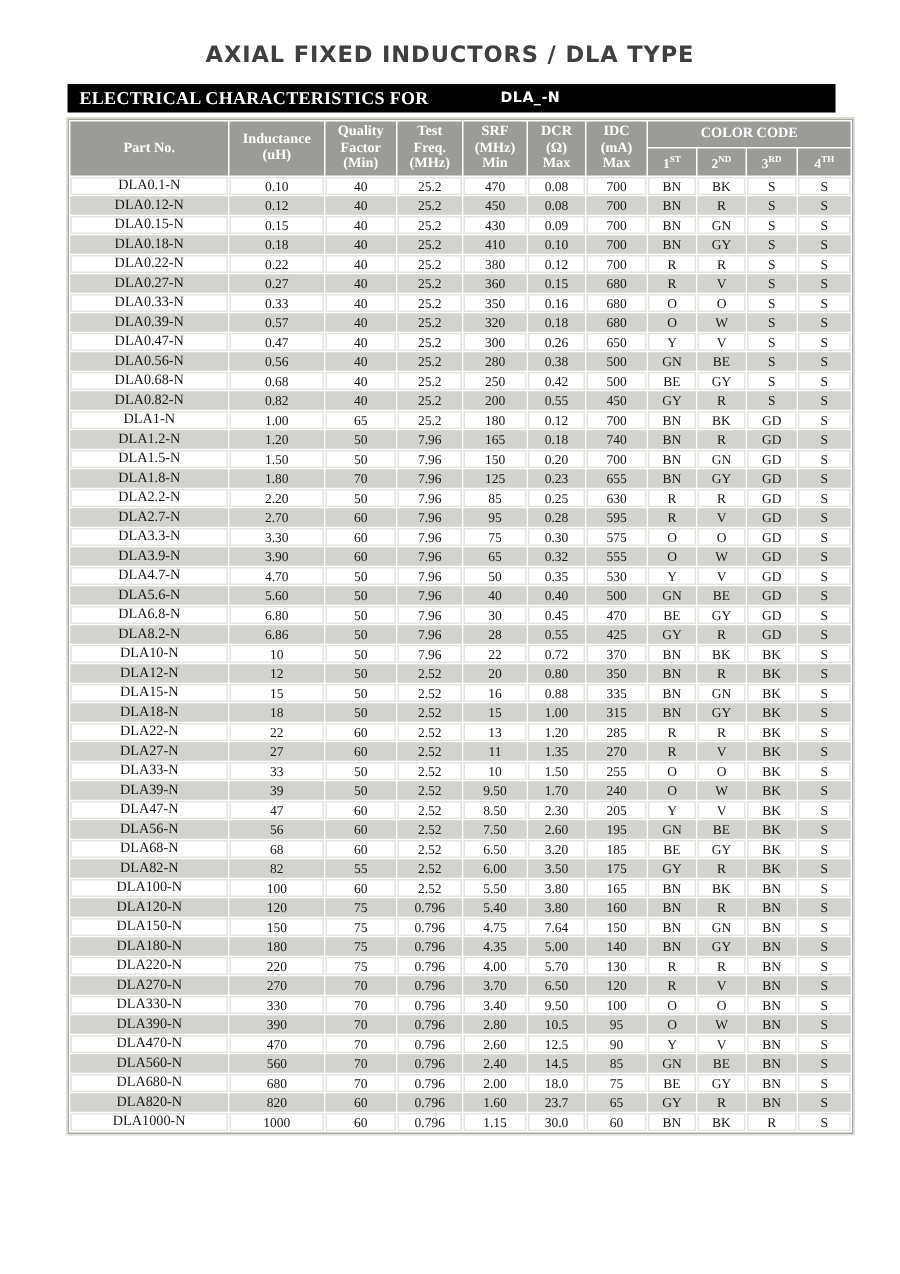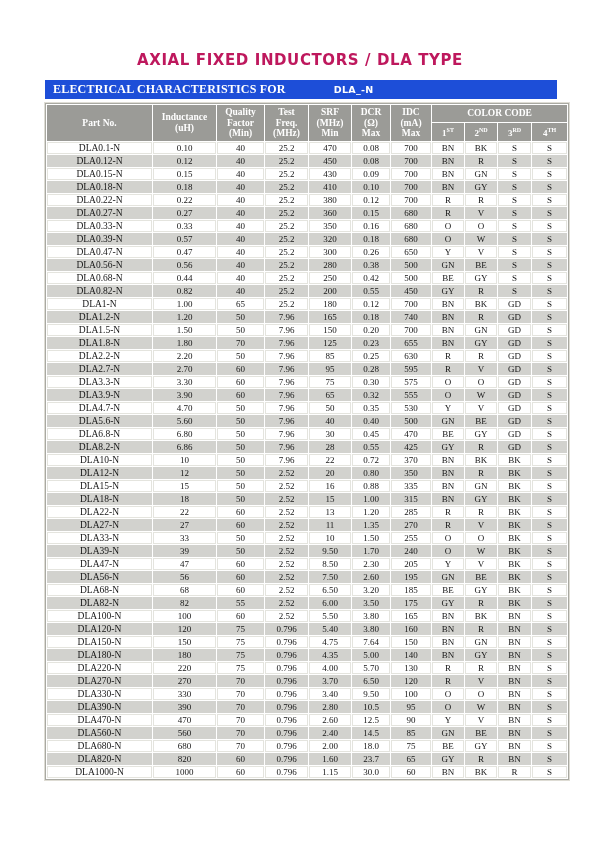--- a/index.html
+++ b/index.html
@@ -4,25 +4,25 @@
 <style>
   * { margin:0; padding:0; box-sizing:border-box; }
   html,body { background:#ffffff; }
   .page {
     width:600px; height:849px; background:#ffffff; position:relative;
     font-family:"Liberation Serif", serif; color:#1c1c1c; overflow:hidden;
   }
   .title {
     padding-top:27px; text-align:center;
     font-family:"DejaVu Sans", sans-serif; font-weight:bold;
-    font-size:15px; letter-spacing:0.6px; color:#be185d;margin-top:24px;
+    font-size:15px; letter-spacing:0.6px; color:#404040;
   }
   .section-bar {
     margin:11px 43px 4px 45px; height:19px; line-height:19px;
-    background:#1d4ed8; color:#ffffff; padding-left:8px;
+    background:#000000; color:#ffffff; padding-left:8px;
     font-weight:bold; font-size:12px; letter-spacing:0.2px;
     display:flex; align-items:center; gap:6px;
   }
   .section-bar .part-code {
     font-family:"DejaVu Sans", sans-serif; font-size:9.5px; font-weight:bold;
     letter-spacing:0.3px; padding-bottom:1px;margin-left:42px;
   }
   table.spec {
     width:512px; margin:0 43px 0 45px; table-layout:fixed;
     border-collapse:separate; border-spacing:1px;
@@ -226,21 +226,21 @@
           <td>280</td>
           <td>0.38</td>
           <td>500</td>
           <td>GN</td>
           <td>BE</td>
           <td>S</td>
           <td>S</td>
         </tr>
         <tr>
           <td class="part">DLA0.68-N</td>
-          <td>0.44</td>
+          <td>0.68</td>
           <td>40</td>
           <td>25.2</td>
           <td>250</td>
           <td>0.42</td>
           <td>500</td>
           <td>BE</td>
           <td>GY</td>
           <td>S</td>
           <td>S</td>
         </tr>

